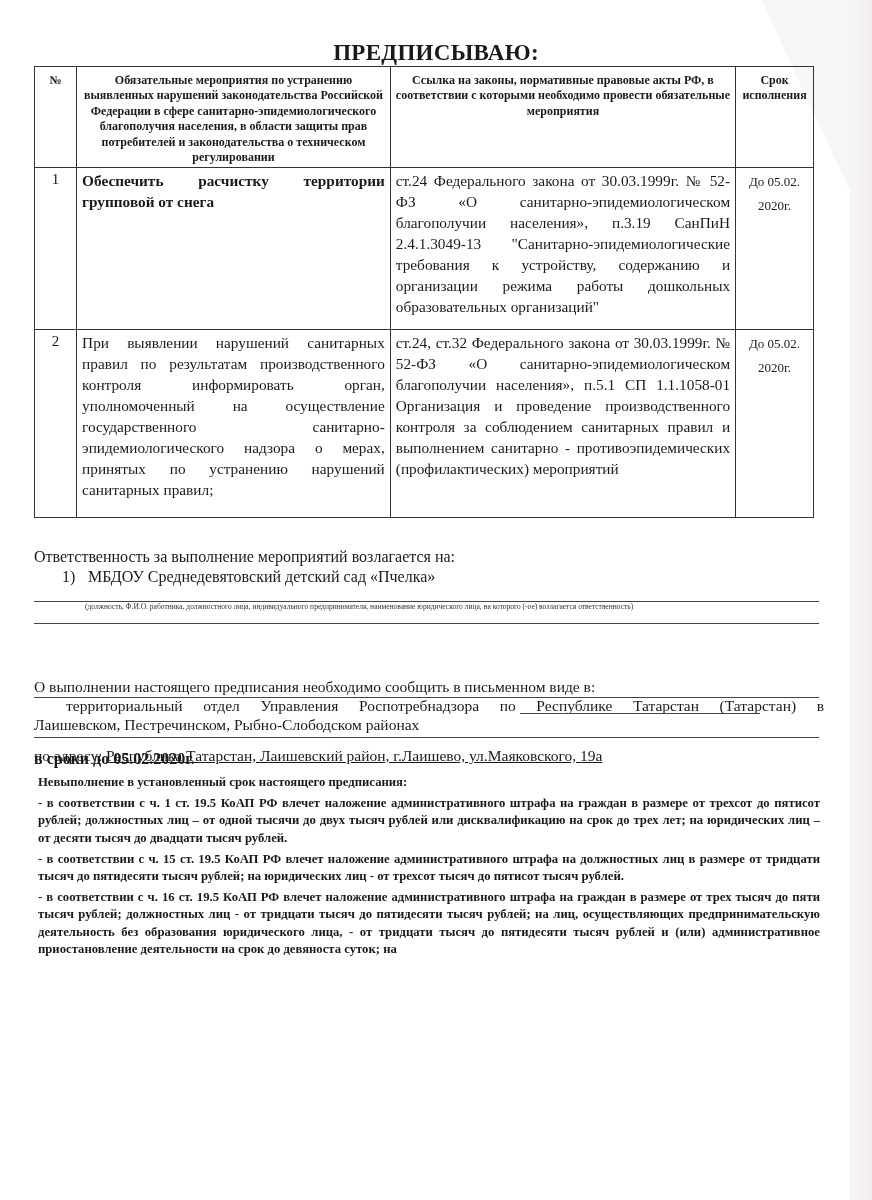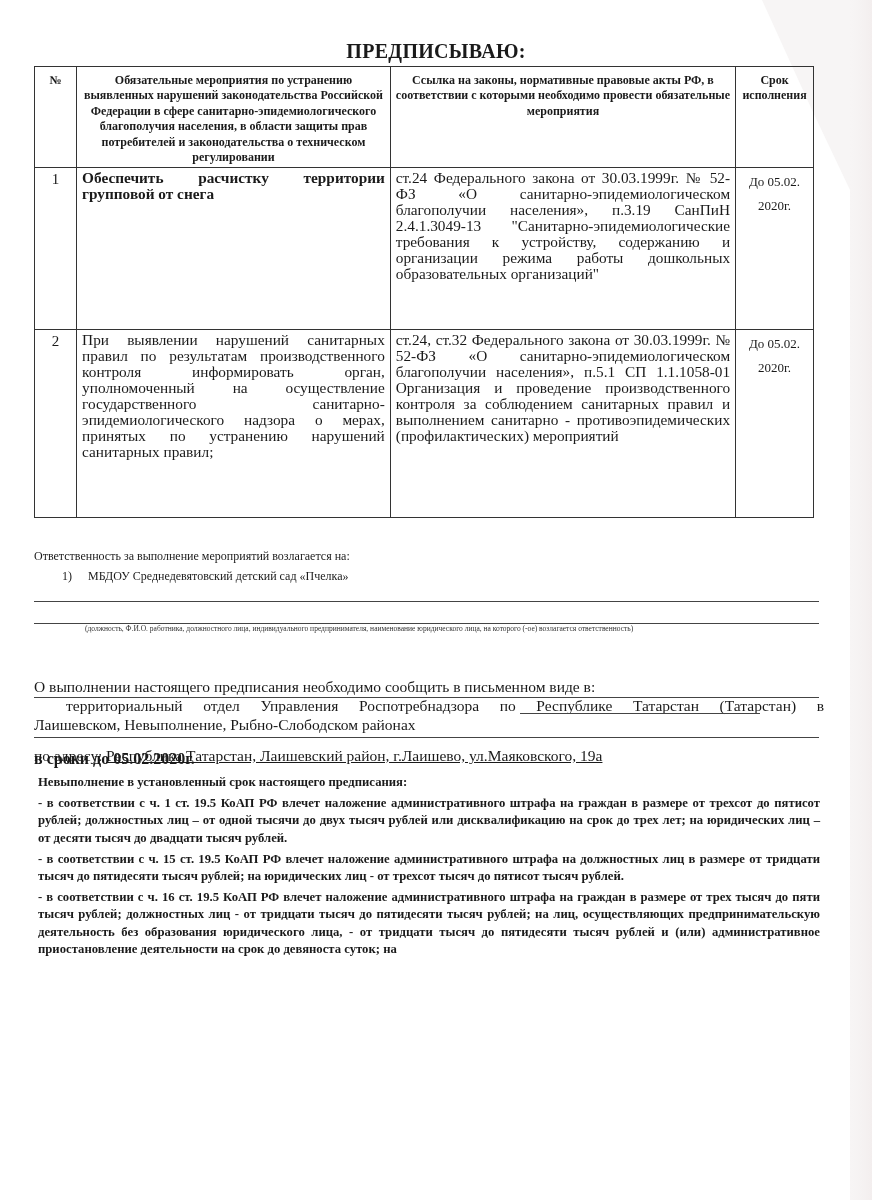--- a/index.html
+++ b/index.html
@@ -8,52 +8,52 @@
     background: #ffffff; position: relative;
     font-family: "Liberation Serif", "DejaVu Serif", serif;
     color: #1a1a1a;
   }
   .fold {
     position: absolute; top: 0; right: 0; width: 140px; height: 1200px;
     pointer-events: none;
   }
   .title {
     position: absolute; top: 40px; left: 0; width: 872px; text-align: center;
-    font-weight: bold; font-size: 20px; letter-spacing: 0.3px;
+    font-weight: bold; font-size: 23px; letter-spacing: 0.3px;
   }
   table.main {
     position: absolute; top: 66px; left: 34px; width: 780px;
     border-collapse: collapse; table-layout: fixed;
   }
   table.main td, table.main th {
     border: 1px solid #333; vertical-align: top; padding: 2px 5px;
   }
   table.main th {
     font-weight: bold; font-size: 12px; line-height: 15.4px; text-align: center;
     padding-top: 6px;
   }
   .c-num { width: 40px; }
   .c-act { width: 298px; }
   .c-ref { width: 328px; }
   .c-date { width: 74px; }
   .row1 td { height: 157px; }
   .row2 td { height: 183px; }
   td.num { text-align: center; font-size: 15px; line-height: 18px; padding-top: 4px; }
-  td.act, td.ref { font-size: 15.3px; line-height: 16px; text-align: justify; padding-top: 3px; }
+  td.act, td.ref { font-size: 15.3px; line-height: 21px; text-align: justify; padding-top: 3px; }
   td.act.bold { font-weight: bold; }
   td.date { text-align: center; font-size: 13px; line-height: 24px; padding-top: 3px; }
 
   .resp {
     position: absolute; top: 547px; left: 34px; width: 790px;
-    font-size: 12px; line-height: 19.5px;
+    font-size: 16px; line-height: 19.5px;
   }
   .resp .item { padding-left: 28px; }
   .resp .item .n { display: inline-block; width: 26px; }
   .hint {
-    position: absolute; top: 624px; left: 85px; font-size: 7.5px; color: #333;
+    position: absolute; top: 602px; left: 85px; font-size: 7.5px; color: #333;
   }
   .hline { position: absolute; left: 34px; height: 1px; background: #444; }
 
   .report {
     position: absolute; top: 677px; left: 34px; width: 790px;
     font-size: 15.5px; line-height: 19px;
   }
   .report .justify { text-align: justify; text-align-last: justify; margin-left: 32px; }
   .report .addr-val { text-decoration: underline; }
 
@@ -117,21 +117,21 @@
     <span class="n">1)</span><span>МБДОУ Среднедевятовский детский сад «Пчелка»</span>
   </div>
 </div>
 <div class="hline" style="top:601px; width:785px;"></div>
 <div class="hint">(должность, Ф.И.О. работника, должностного лица, индивидуального предпринимателя, наименование юридического лица, на которого (-ое)  возлагается ответственность)</div>
 <div class="hline" style="top:623px; width:785px;"></div>
 
 <div class="report">
   <div>О выполнении настоящего предписания необходимо сообщить в письменном виде в:</div>
   <div class="justify">территориальный отдел Управления Роспотребнадзора по Республике Татарстан (Татарстан) в</div>
-  <div>Лаишевском, Невыполнение, Рыбно-Слободском районах</div>
+  <div>Лаишевском, Пестречинском, Рыбно-Слободском районах</div>
   <div style="margin-top:12px;">
     <span>по адресу: </span><span class="addr-val">Республика Татарстан, Лаишевский район, г.Лаишево, ул.Маяковского, 19а</span>
   </div>
 </div>
 <div class="hline" style="top:697px; width:785px;"></div>
 <div class="hline" style="top:713px; left:520px; width:240px;"></div>
 <div class="hline" style="top:737px; width:785px;"></div>
 
 <div class="deadline">в сроки до  05.02.2020г.</div>
 

